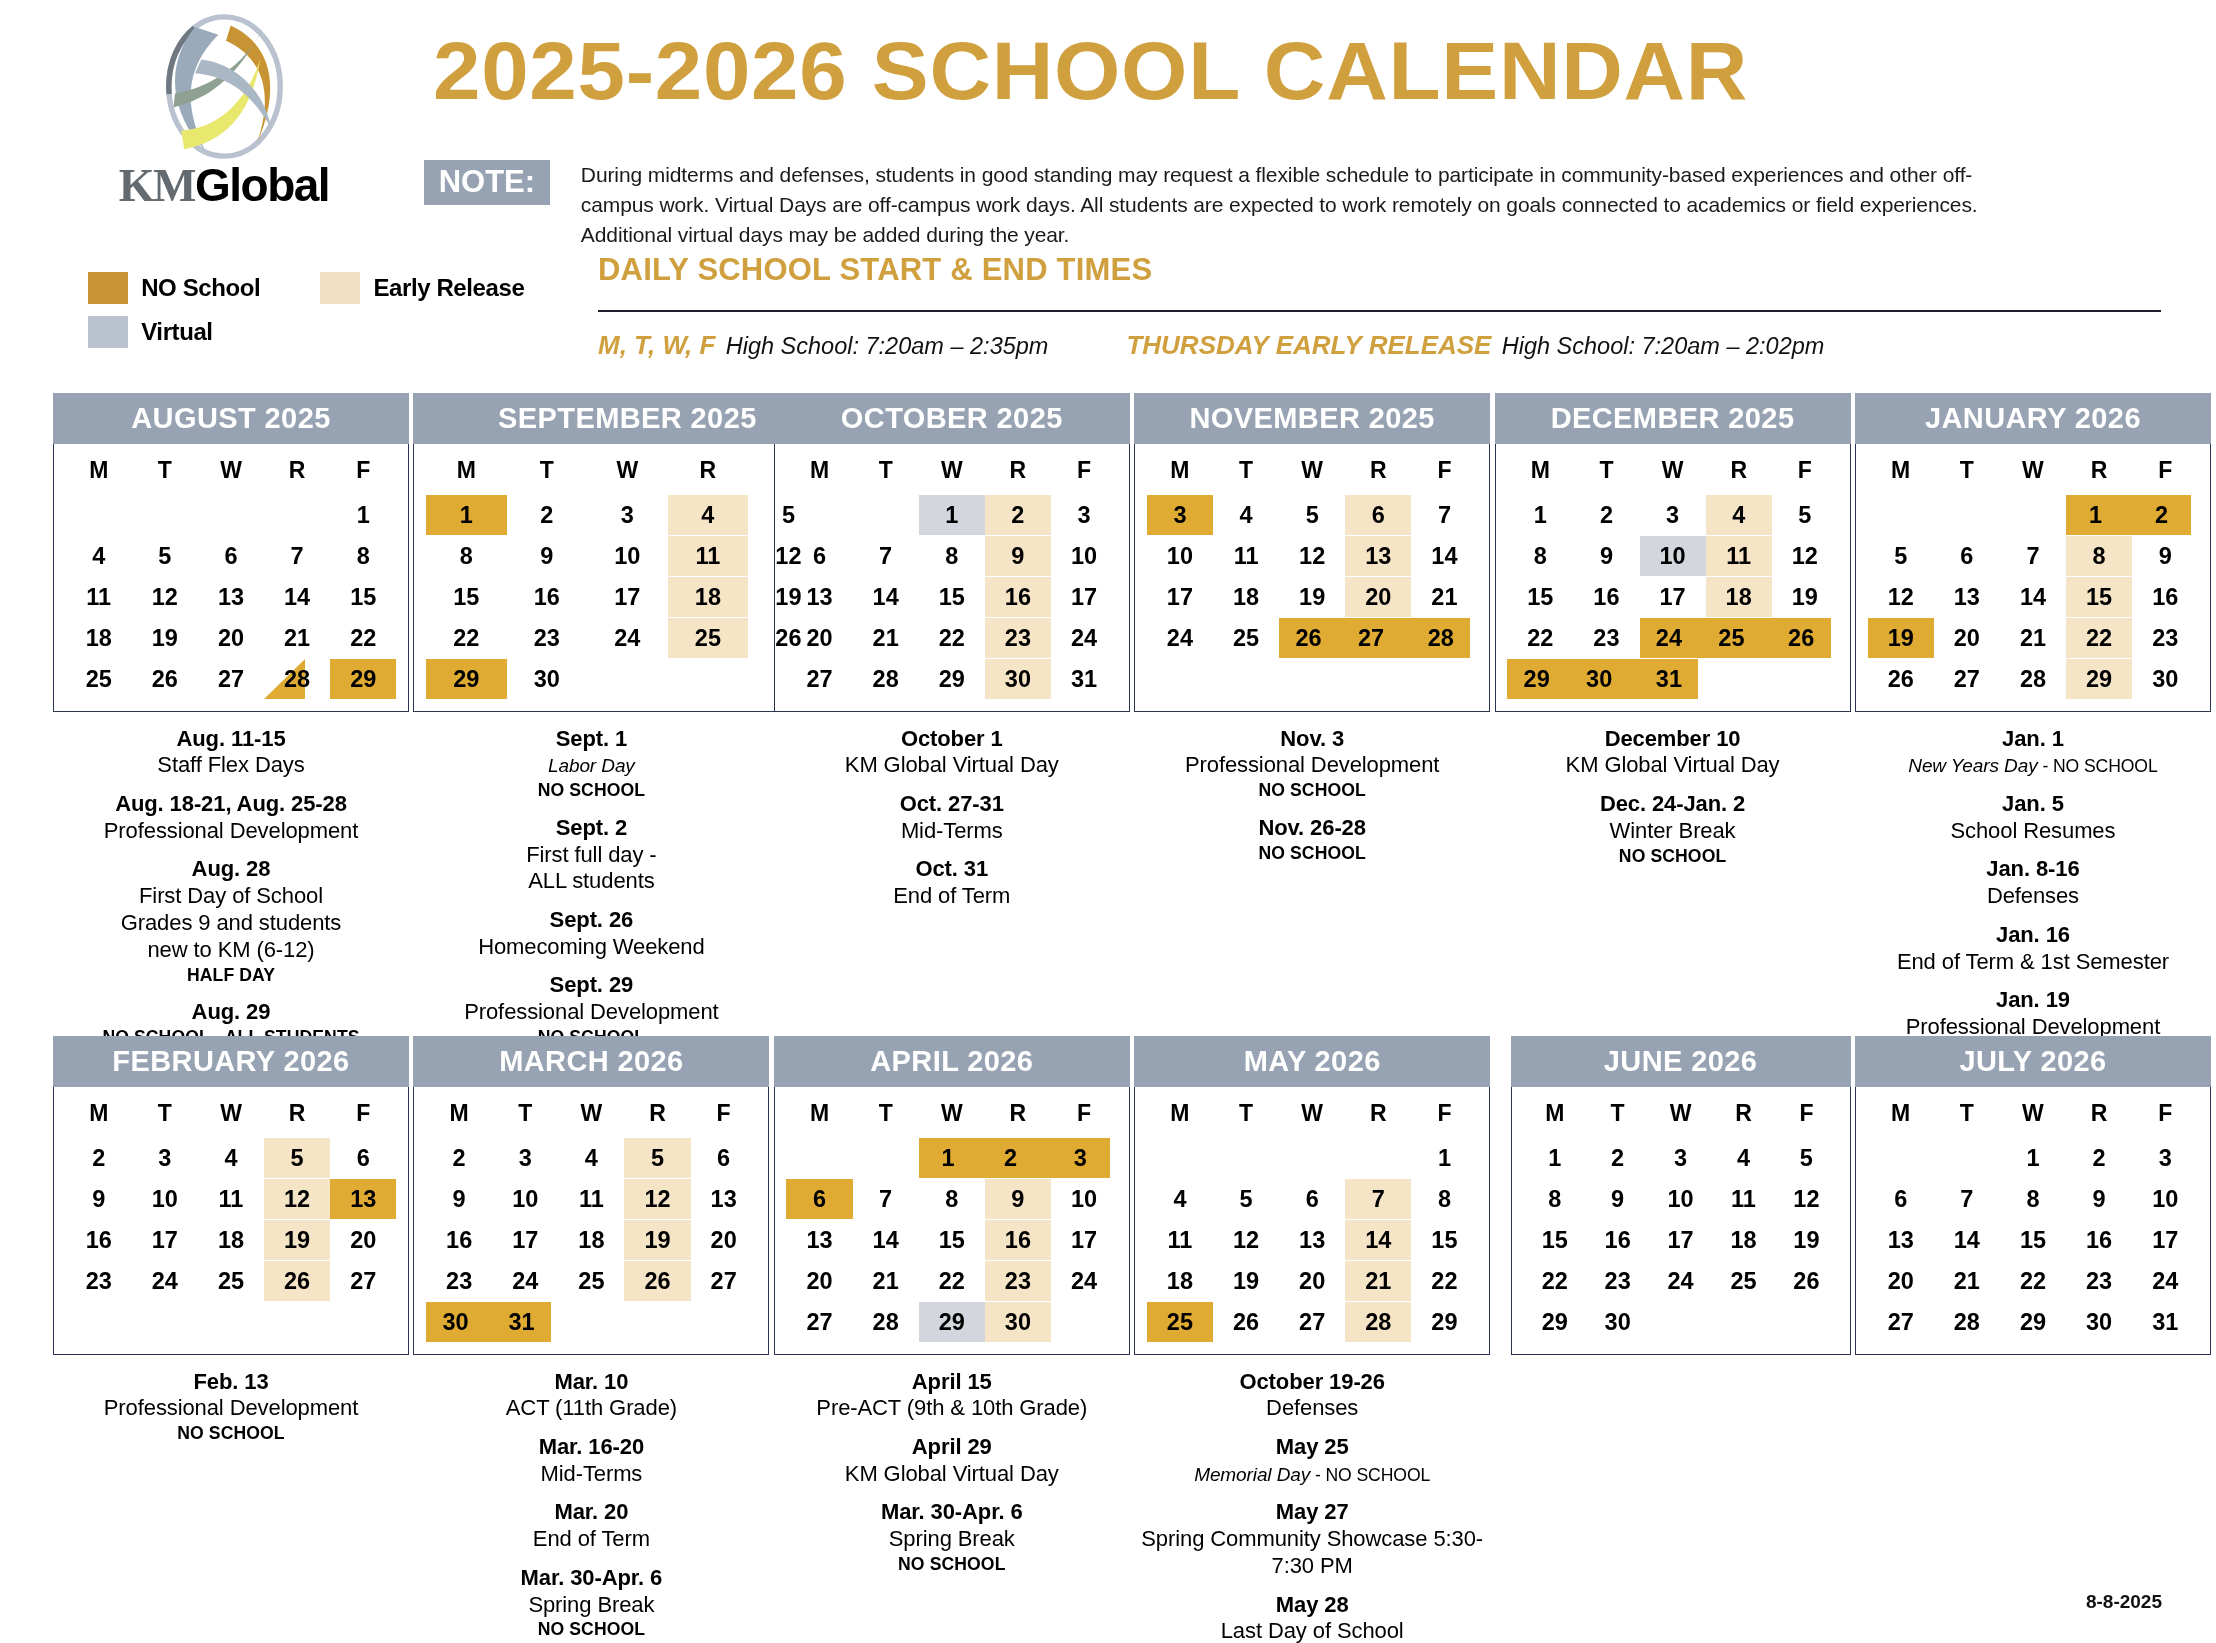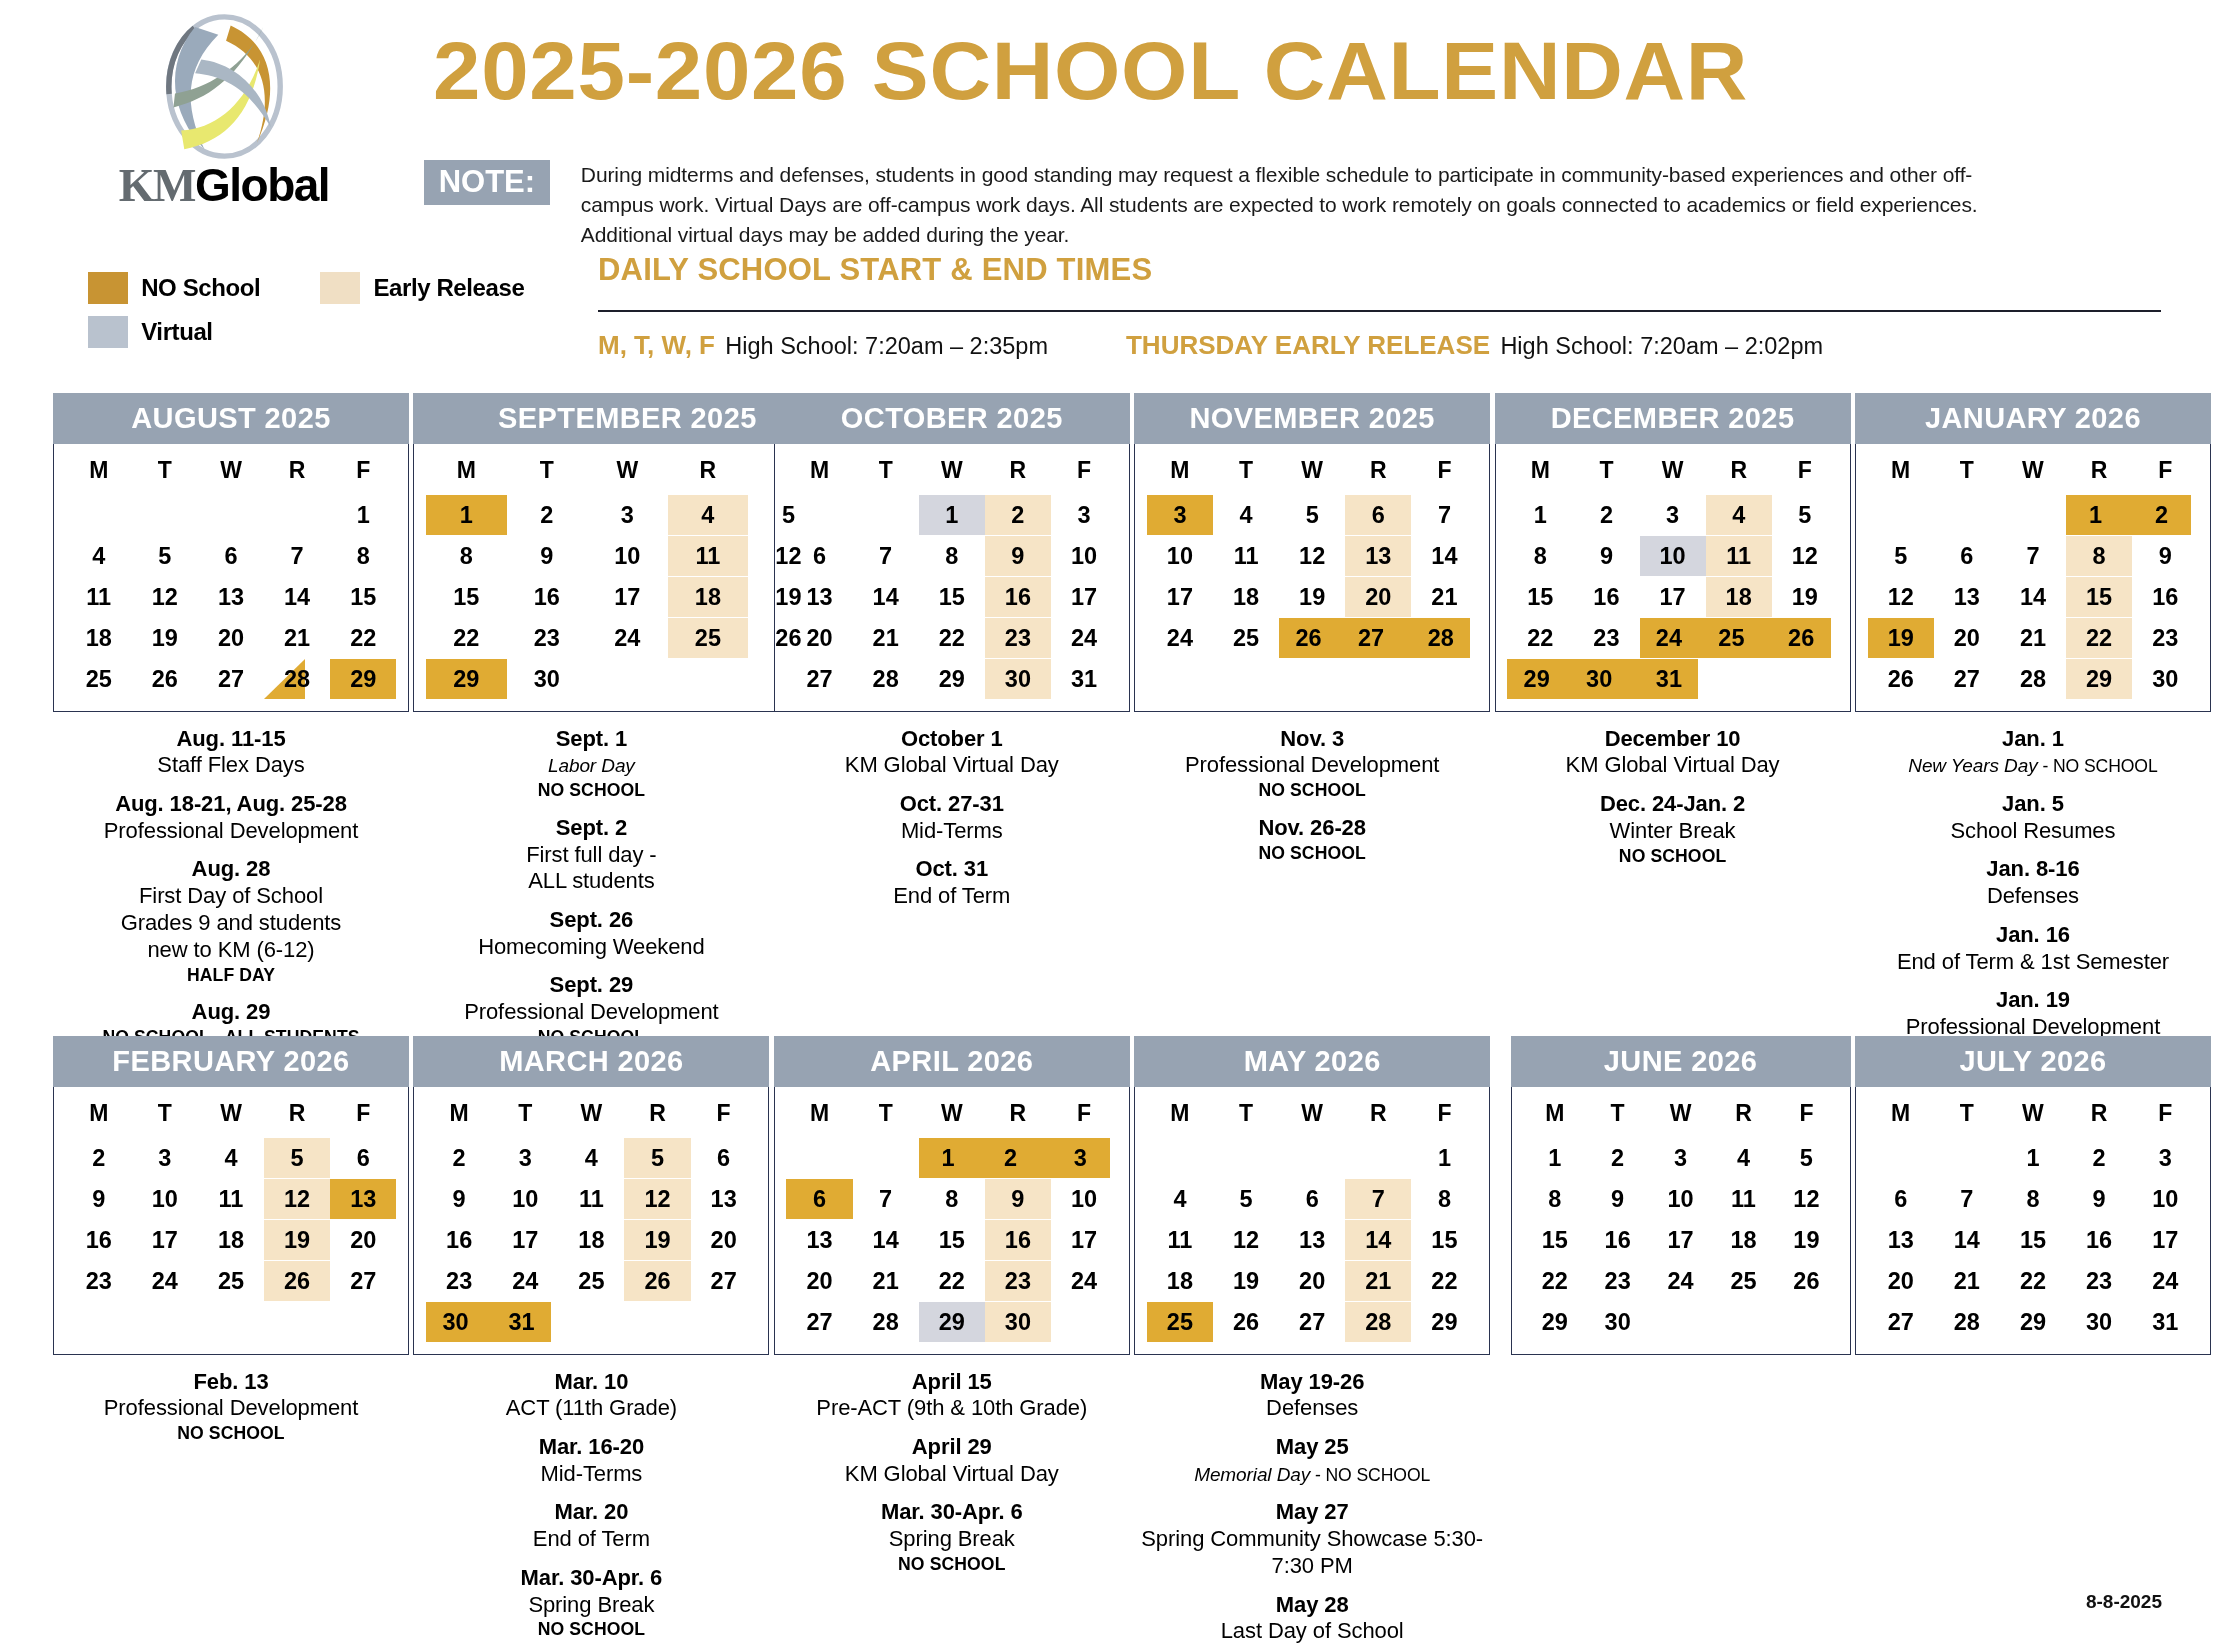--- a/index.html
+++ b/index.html
@@ -60,21 +60,21 @@
     letter-spacing: -0.1px;
   }
 
   .times-head {
     position: absolute; left: 598px; top: 252px;
     font-size: 31px; font-weight: 700; color: #d0a03f; letter-spacing: 0.2px;
   }
   .times-rule {
     position: absolute; left: 598px; top: 310px; width: 1563px; height: 2.2px; background: #1d1f2b;
   }
-  .times-row { position: absolute; left: 598px; top: 330px; display: flex; align-items: baseline; }
+  .times-row { position: absolute; left: 598px; top: 330px; display: flex; align-items: baseline; font-style: italic; }
   .t-gold { color: #d0a03f; font-weight: 700; font-size: 26px; letter-spacing:0px; }
   .t-black { color: #111; font-size: 23.5px; margin-left: 10.3px; }
   .t-spacer { width: 78px; }
 
   
   .months-row { position: absolute; left: 0; display: flex; gap: 0; }
   .month {
     width: 356px; margin-right: 4.4px;
   }
   .month-head {
@@ -1317,21 +1317,21 @@
                   <td>
                     <span class="cell"><span>29</span></span>
                   </td>
                 </tr>
               </tbody>
             </table>
           </div>
         </div>
         <div class="notes" style="width: 356px; margin-right: 0px;">
           <div class="note-entry">
-            <div class="n-date">May 19-26</div>
+            <div class="n-date">October 19-26</div>
             <div class="n-desc">Defenses</div>
           </div>
           <div class="note-entry">
             <div class="n-date">May 25</div>
             <div class="n-desc"><span class="ital">Memorial Day</span><span class="inline-sub"> - NO SCHOOL</span></div>
           </div>
           <div class="note-entry">
             <div class="n-date">May 27</div>
             <div class="n-desc">Spring Community Showcase 5:30-7:30 PM</div>
           </div>

